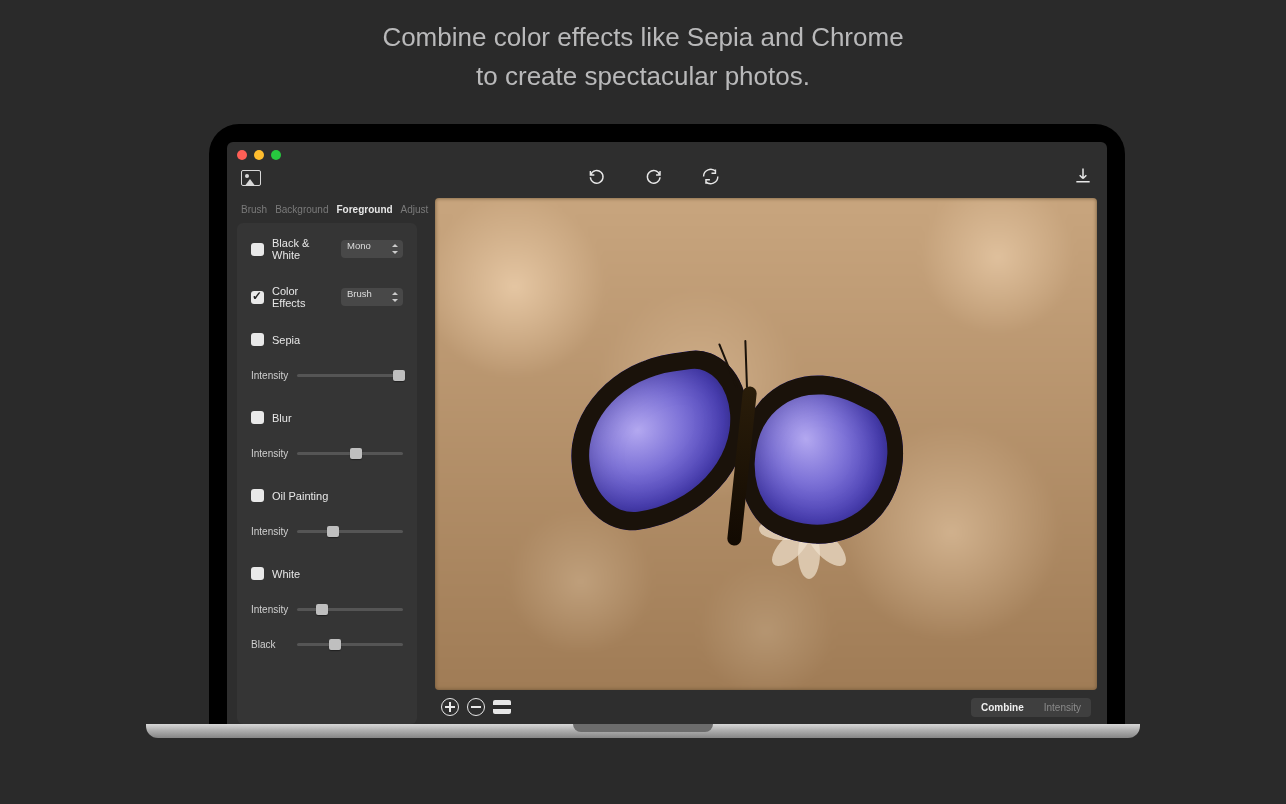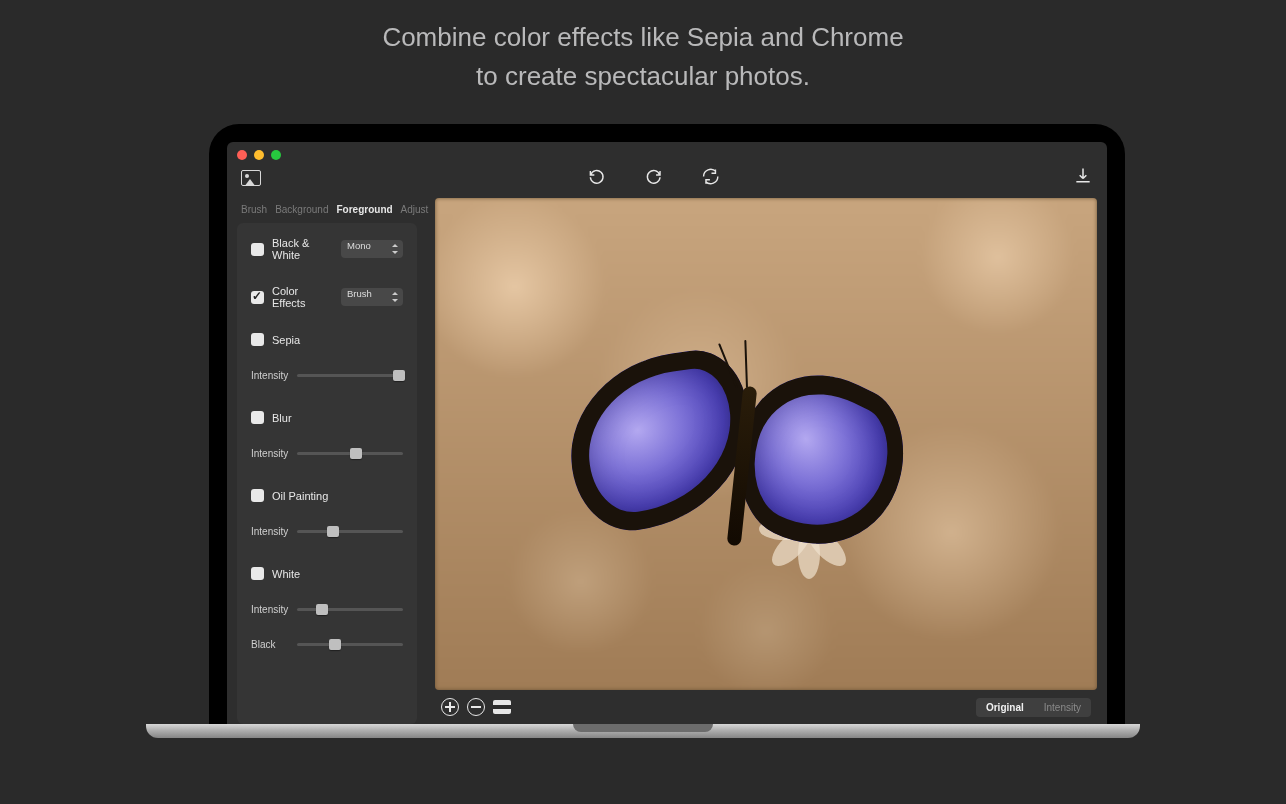--- a/index.html
+++ b/index.html
@@ -500,21 +500,21 @@
               <div class="ant a2"></div>
             <div class="bbody"></div>
           </div>
         </div>
 
         <div class="bottom-bar">
           <div class="round-btn plus"></div>
           <div class="round-btn minus"></div>
           <div class="fit-btn"></div>
           <div class="seg">
-            <div class="opt active">Original</div>
+            <div class="opt active">Combine</div>
             <div class="opt">Intensity</div>
           </div>
         </div>
       </div>
     </div>
 
   </div>
 </div>
 
 <div class="laptop-base">

